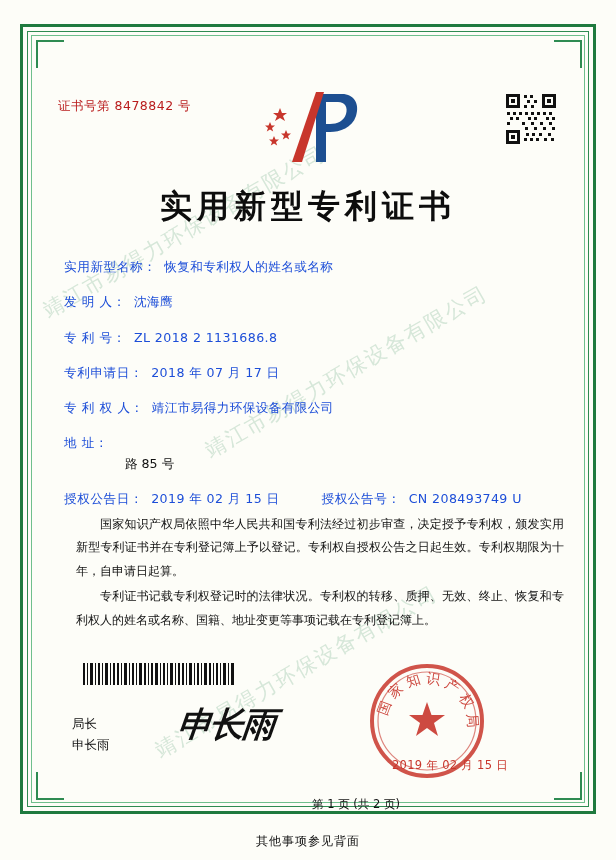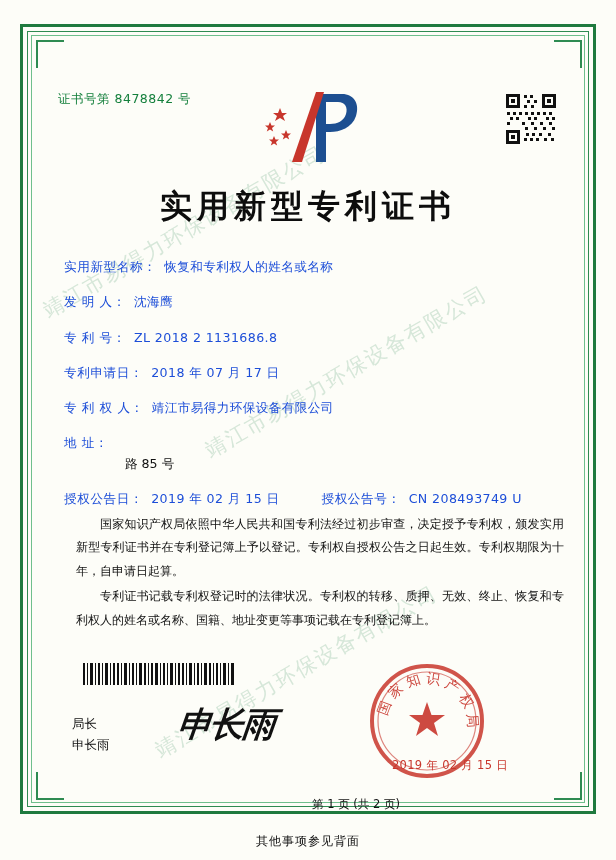--- a/index.html
+++ b/index.html
@@ -75,23 +75,23 @@
     pointer-events: none;
     user-select: none;
   }
   .wm1 { left: 38px;  top: 300px; }
   .wm2 { left: 200px; top: 440px; }
   .wm3 { left: 150px; top: 740px; }
 
   
   .cert-no {
     position: absolute;
-    left: 58px; top: 91px;
+    left: 58px; top: 98px;
     font-size: 12.5px;
-    color: #15803d;
+    color: #b91c1c;
     letter-spacing: 0.5px;
   }
 
   
   .logo {
     position: absolute;
     left: 258px; top: 88px;
     width: 106px; height: 78px;
   }
 

